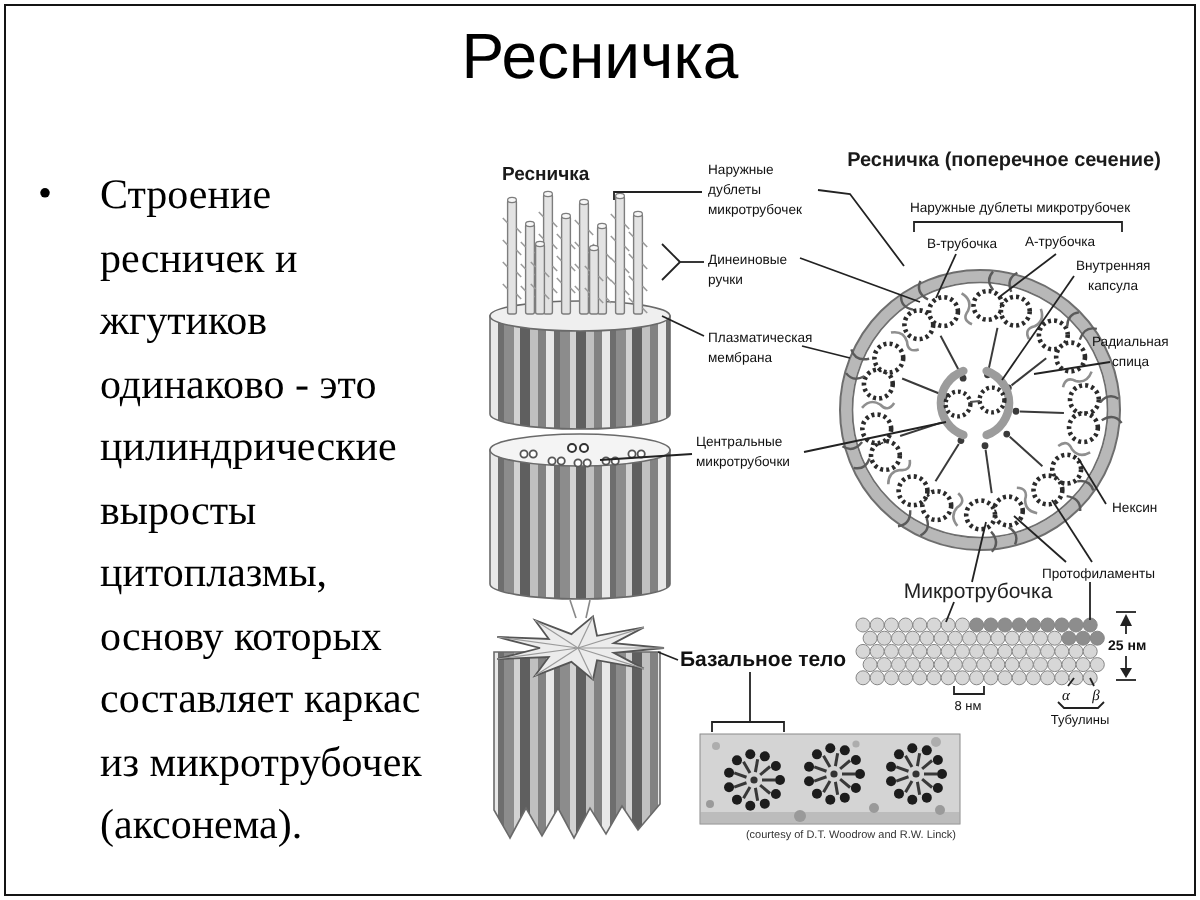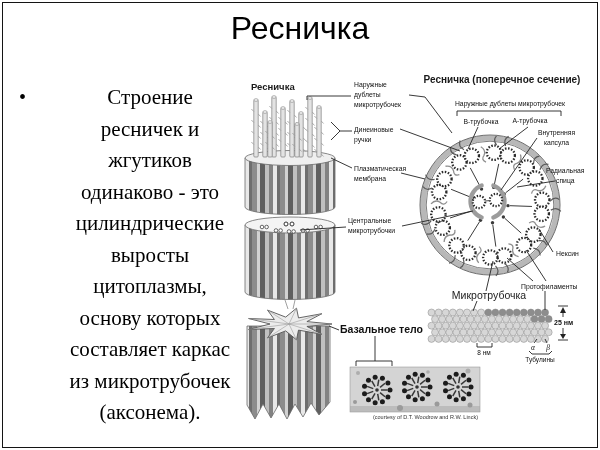--- a/index.html
+++ b/index.html
@@ -5,21 +5,21 @@
   html,body{margin:0;padding:0;}
   body{width:600px;height:450px;background:#fff;position:relative;overflow:hidden;
        font-family:"Liberation Sans",sans-serif;}
   .frame{position:absolute;inset:2px;border:1.3px solid #141414;pointer-events:none;}
   .slide-title{position:absolute;top:10px;left:0;width:600px;margin:0;text-align:center;
        font-family:"Liberation Sans",sans-serif;font-size:32px;font-weight:400;color:#000;}
   .bullet-marker{position:absolute;left:19px;top:86px;font-family:"Liberation Serif",serif;
        font-size:20px;color:#000;}
   .bullet-text{position:absolute;left:50px;top:82px;width:200px;margin:0;
        font-family:"Liberation Serif",serif;font-size:21px;line-height:31.5px;color:#000;
-       white-space:pre-line;text-align:center;}
+       white-space:pre-line;}
   svg.diagram{position:absolute;left:0;top:0;}
   
   .lbl{font-family:"Liberation Sans",sans-serif;font-size:6.8px;fill:#111;}
   .ttl{font-family:"Liberation Sans",sans-serif;font-size:10px;font-weight:600;fill:#1a1a1a;}
   .big{font-family:"Liberation Sans",sans-serif;font-size:10.5px;fill:#222;}
   .bigb{font-family:"Liberation Sans",sans-serif;font-size:10.5px;font-weight:600;fill:#111;}
   .fig{font-family:"Liberation Sans",sans-serif;font-size:9.5px;font-weight:700;fill:#1a1a1a;}
   .dim{font-family:"Liberation Sans",sans-serif;font-size:7px;font-weight:600;fill:#111;}
   .dims{font-family:"Liberation Sans",sans-serif;font-size:6.5px;fill:#111;}
   .greek{font-family:"Liberation Serif",serif;font-size:7.5px;font-style:italic;fill:#111;}

